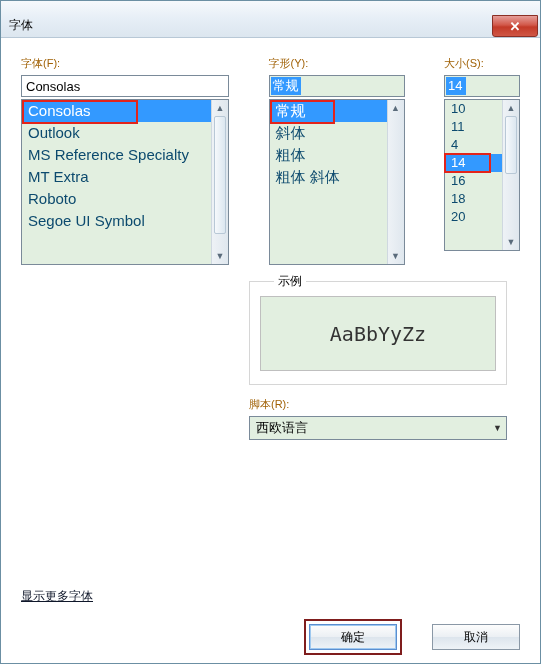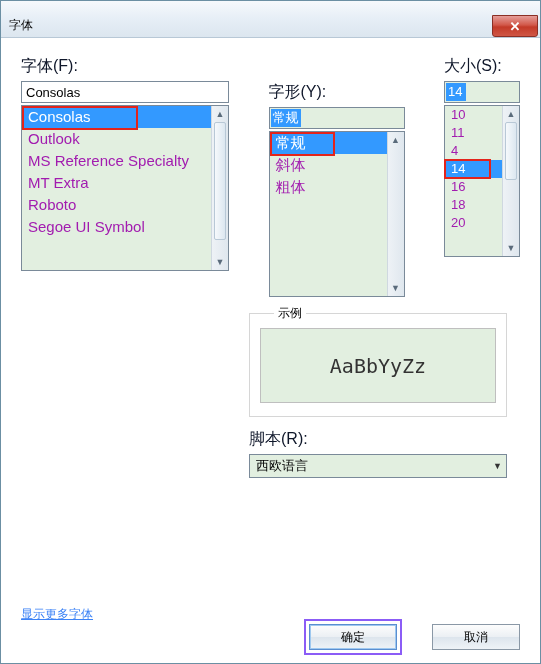--- a/index.html
+++ b/index.html
@@ -50,25 +50,25 @@
   .content {
     padding: 18px 20px 16px 20px;
     position: relative;
     height: calc(100% - 29px);
   }
   .row-top {
     display: flex;
     justify-content: space-between;
   }
   .col-font { width: 208px; }
-  .col-style { width: 136px; margin-top: 26px; }
+  .col-style { width: 136px; }
   .col-size { width: 76px; }
   .label {
-    font-size: 16px;
-    color: #0f172a;
+    font-size: 11px;
+    color: #a16207;
     margin-bottom: 4px;
   }
   .text-input {
     width: 100%;
     height: 22px;
     border: 1px solid #7a8a99;
     background: #e2efe0;
     padding: 0 4px;
     font-size: 13px;
     margin-bottom: 2px;
@@ -95,21 +95,21 @@
     display: flex;
   }
   .listbox {
     flex: 1;
     overflow: hidden;
     padding: 0;
   }
   .listbox .item {
     padding: 1px 6px;
     font-size: 15px;
-    color: #a21caf;
+    color: #0c4a6e;
     line-height: 20px;
     white-space: nowrap;
   }
   .listbox .item.selected {
     background: #3399ff;
     color: #fff;
   }
   .scrollbar {
     width: 17px;
     background: linear-gradient(to right, #eef2f6, #dfe7ee);
@@ -189,23 +189,23 @@
     padding: 0 4px 0 6px;
     font-size: 13px;
     cursor: pointer;
   }
   .dropdown .dd-arrow {
     font-size: 9px;
     color: #333;
   }
   .more-link {
     position: absolute;
-    bottom: 48px;
+    bottom: 66px;
     left: 20px;
-    color: #3b82f6;
+    color: #0f172a;
     text-decoration: underline;
     font-size: 12px;
     cursor: pointer;
   }
   .button-row {
     position: absolute;
     bottom: 16px;
     right: 20px;
     display: flex;
     gap: 10px;
@@ -219,21 +219,21 @@
     cursor: pointer;
     display: flex;
     align-items: center;
     justify-content: center;
   }
   .btn.default {
     border-color: #5a8ed0;
     box-shadow: 0 0 0 1px #9ec8ef inset;
   }
   .red-ok {
-    border: 2px solid #8b5cf6;
+    border: 2px solid #7f1d1d;
     padding: 3px;
   }
 </style>
 </head>
 <body>
 
 <div class="window">
   <div class="titlebar">
     <span class="title">字体</span>
     <div class="close-btn">
@@ -270,20 +270,21 @@
         <div class="style-input-wrap">
           <input class="text-input" style="color: transparent;" value="常规">
           <div class="highlight-sel">常规</div>
         </div>
         <div class="listbox-wrap style-list-wrap" style="position:relative;">
           <div class="red-box red-style"></div>
           <div class="listbox">
             <div class="item selected">常规</div>
             <div class="item">斜体</div>
             <div class="item">粗体</div>
+            <div class="item">粗体 斜体</div>
           </div>
           <div class="scrollbar">
             <div class="sb-arrow">▲</div>
             <div class="sb-arrow" style="position:absolute;bottom:0;left:0;right:0;">▼</div>
           </div>
         </div>
       </div>
 
       <div class="col-size">
         <div class="label">大小(S):</div>

